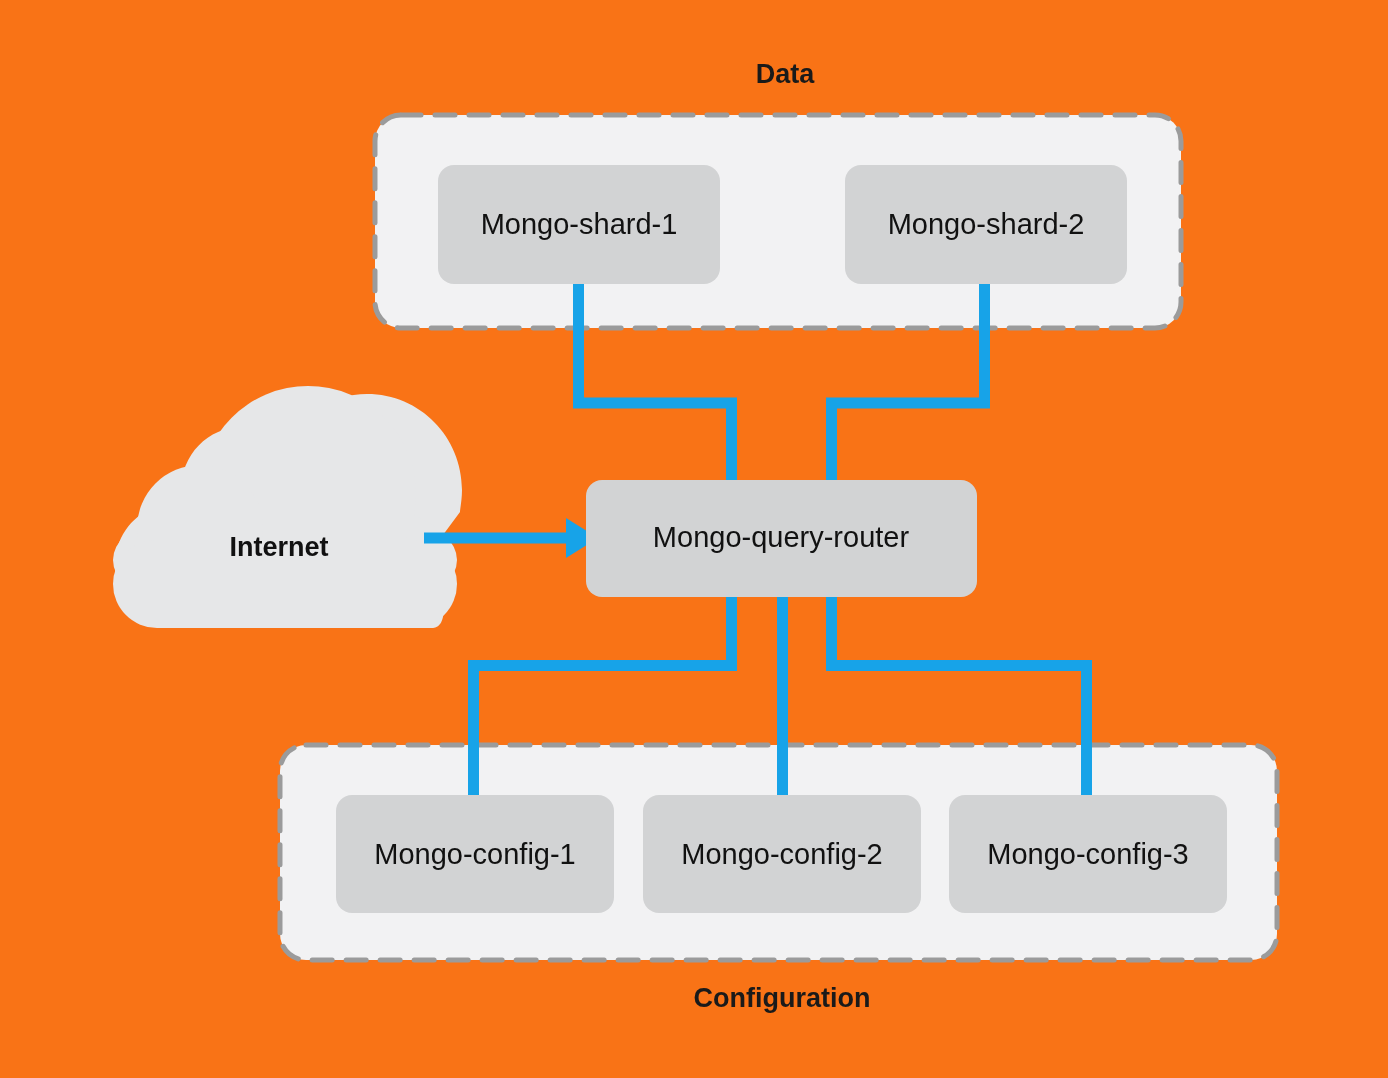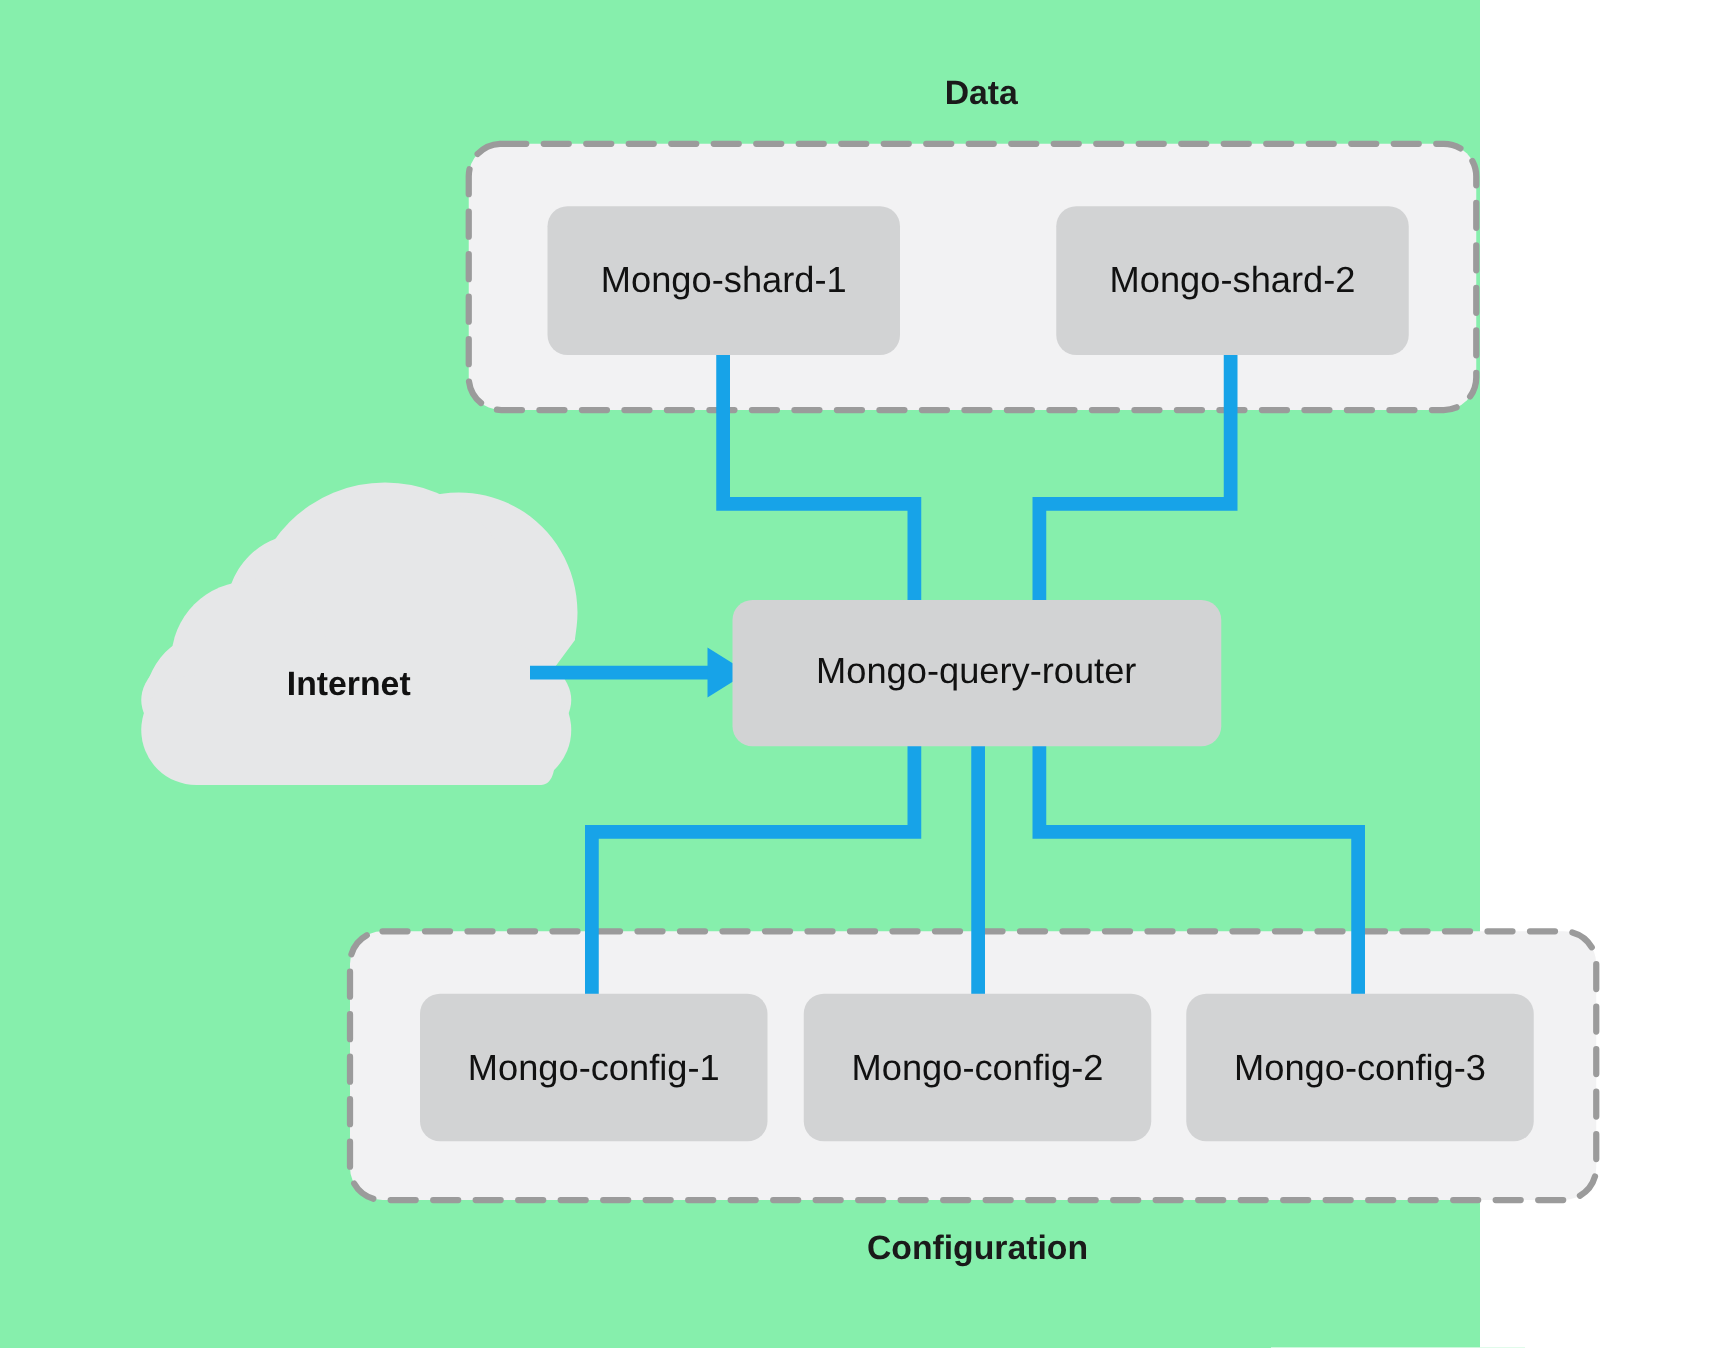--- a/index.html
+++ b/index.html
@@ -9,23 +9,23 @@
     background: #ffffff;
   }
   body {
     width: 1388px;
     height: 1078px;
     font-family: "Liberation Sans", sans-serif;
     overflow: hidden;
   }
   #diagram-root {
     position: relative;
-    width: 1184px;
+    width: 1388px;
     height: 1078px;
-    background: #86efac;
+    background: #f97316;
   }
   svg.canvas {
     display: block;
     width: 1388px;
     height: 1078px;
   }
   .group-label {
     font-family: "Liberation Sans", sans-serif;
     font-size: 27px;
     font-weight: 700;

